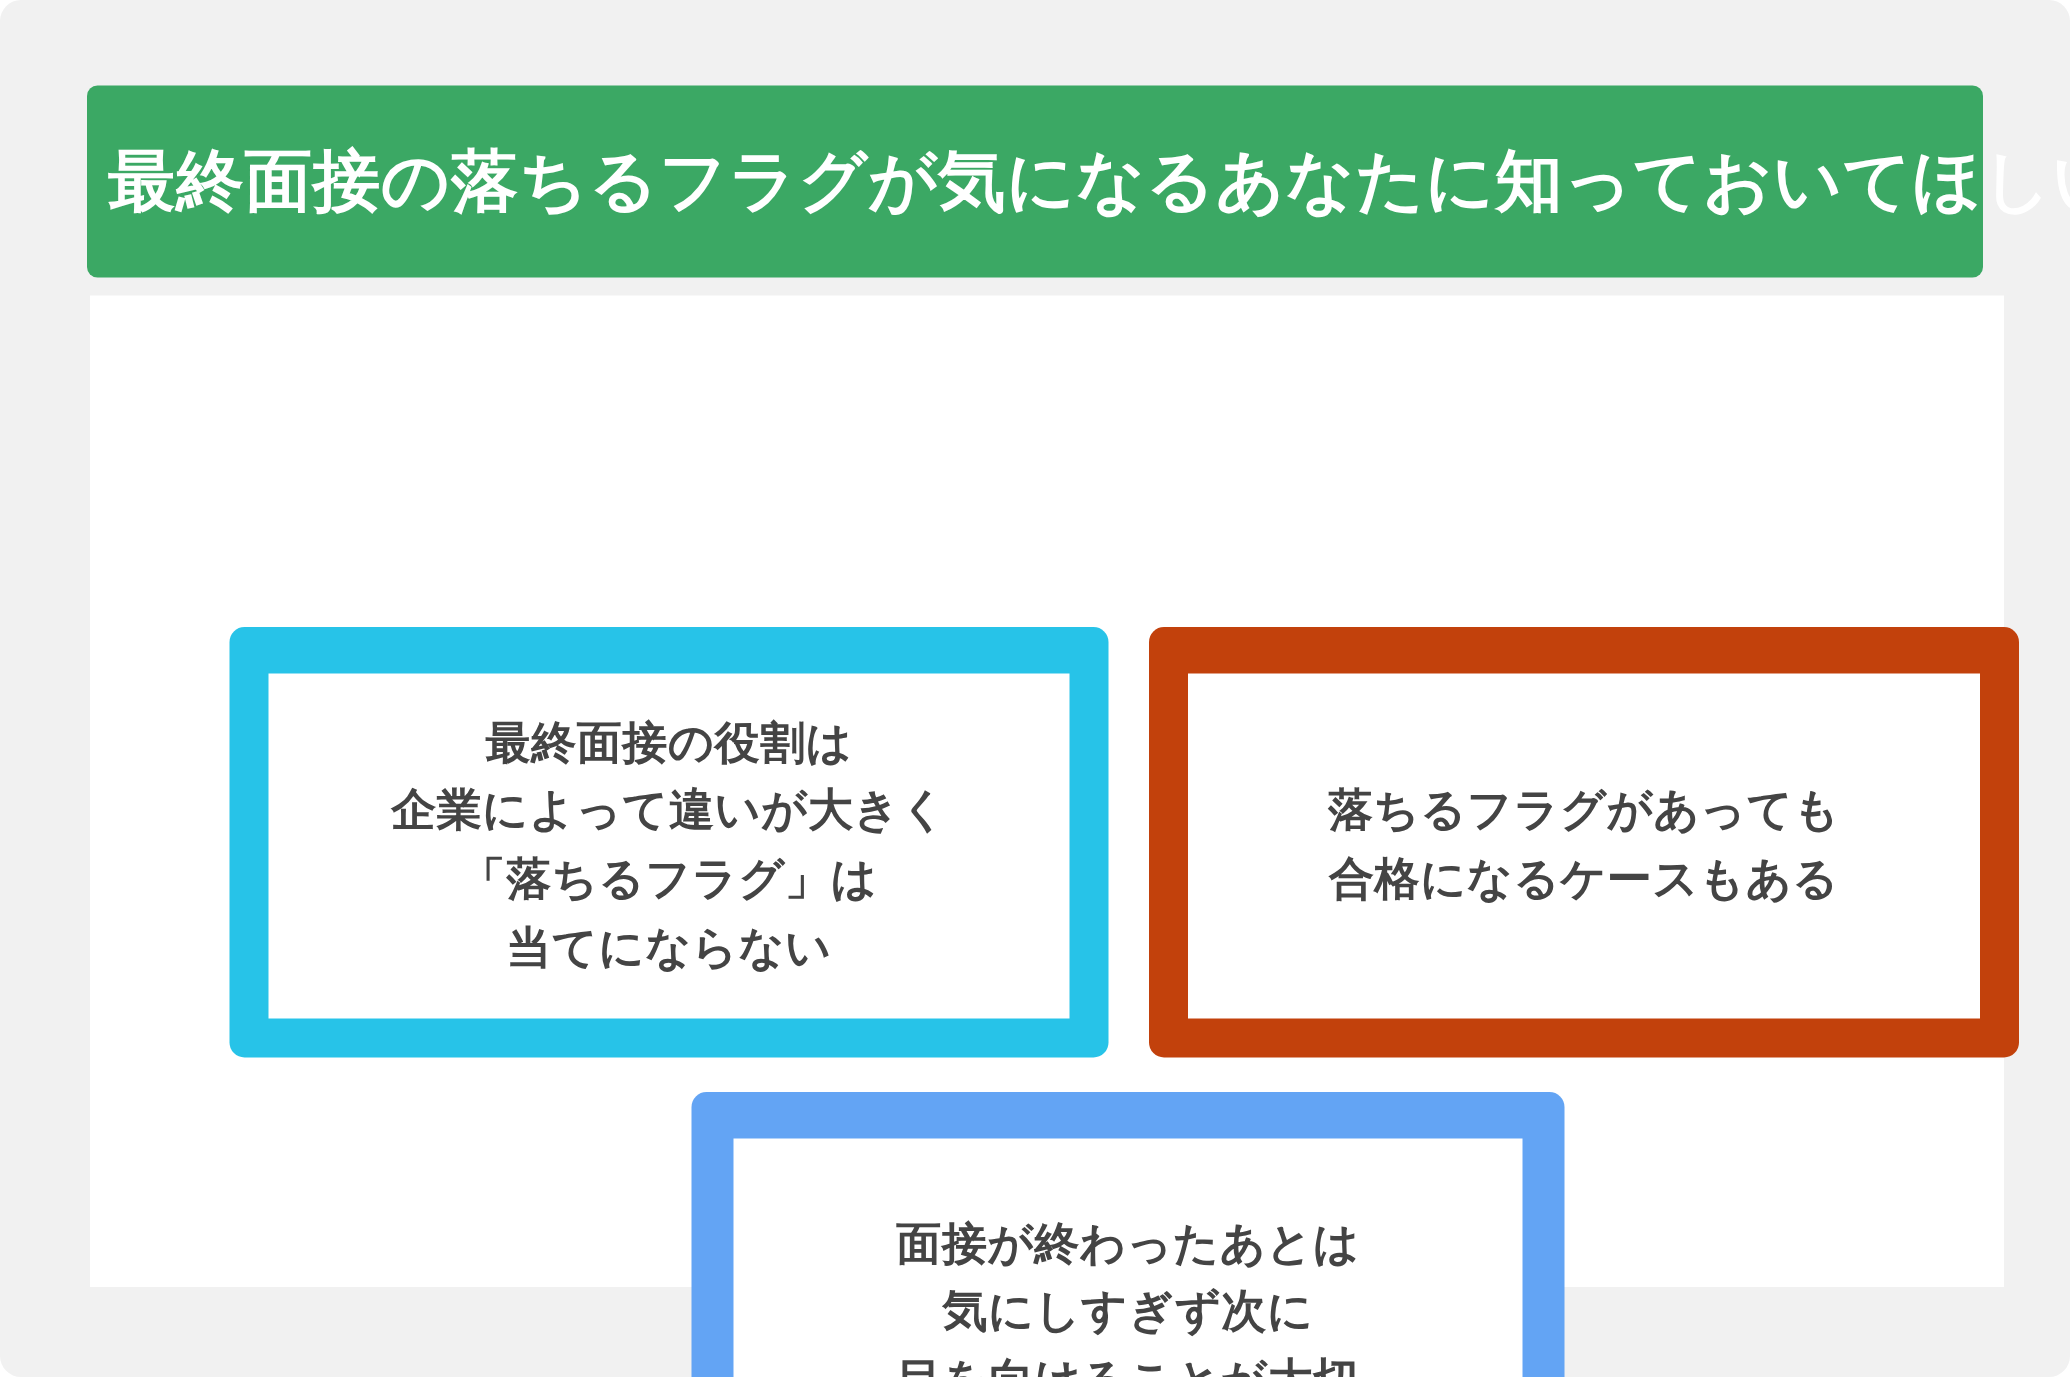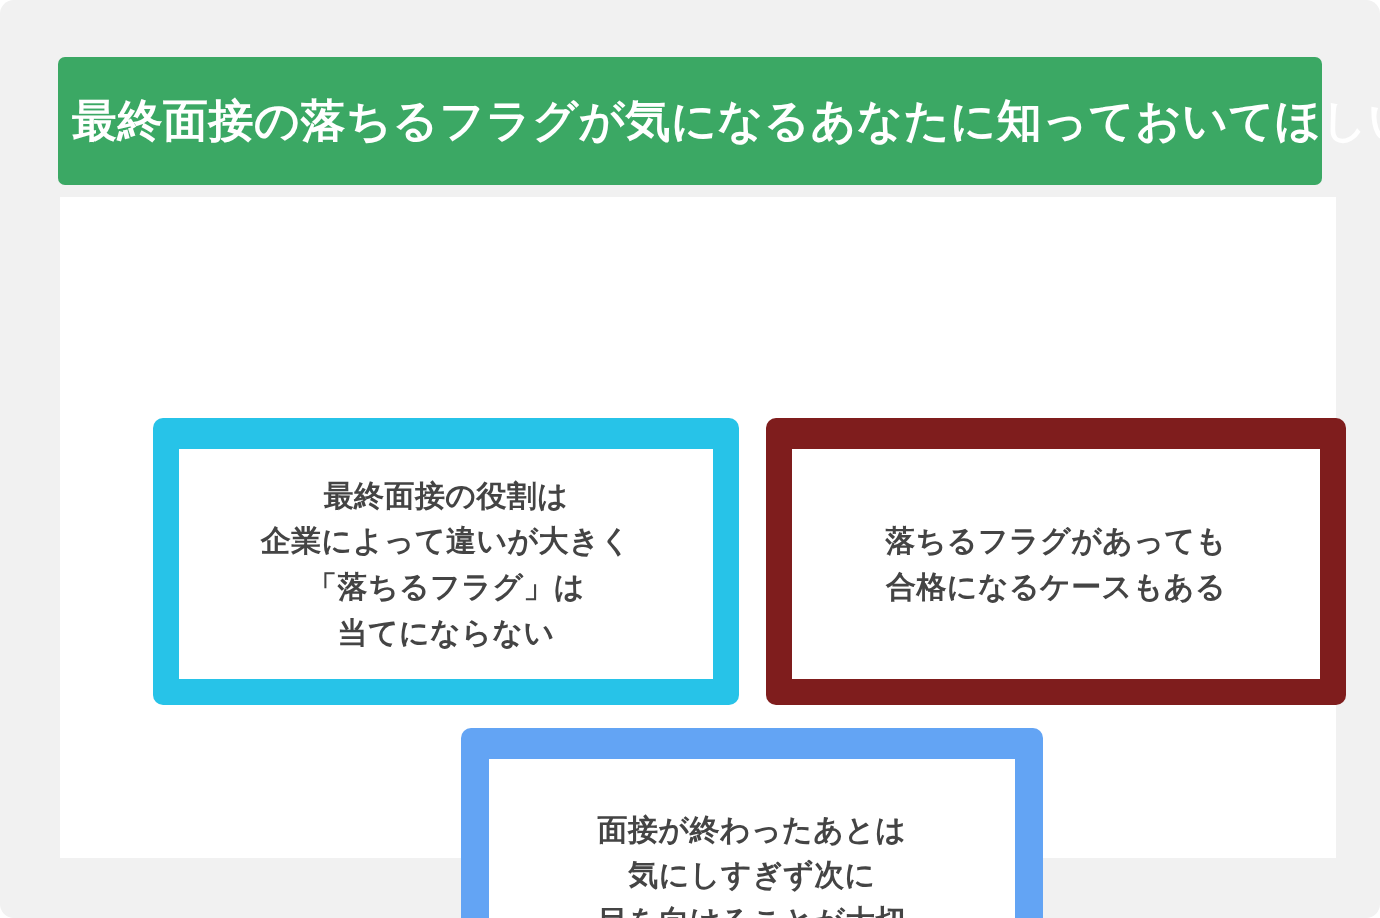--- a/index.html
+++ b/index.html
@@ -99,21 +99,21 @@
     background: #27c3e8;
     padding: 31px 26px 26px 26px;
   }
 
   
   #card-pass {
     left: 706px;
     top: 221px;
     width: 580px;
     height: 287px;
-    background: #7f1d1d;
+    background: #c2410c;
     padding: 31px 26px 26px 26px;
   }
 
   
   #card-next {
     left: 401px;
     top: 531px;
     width: 582px;
     height: 291px;
     background: #63a4f4;

